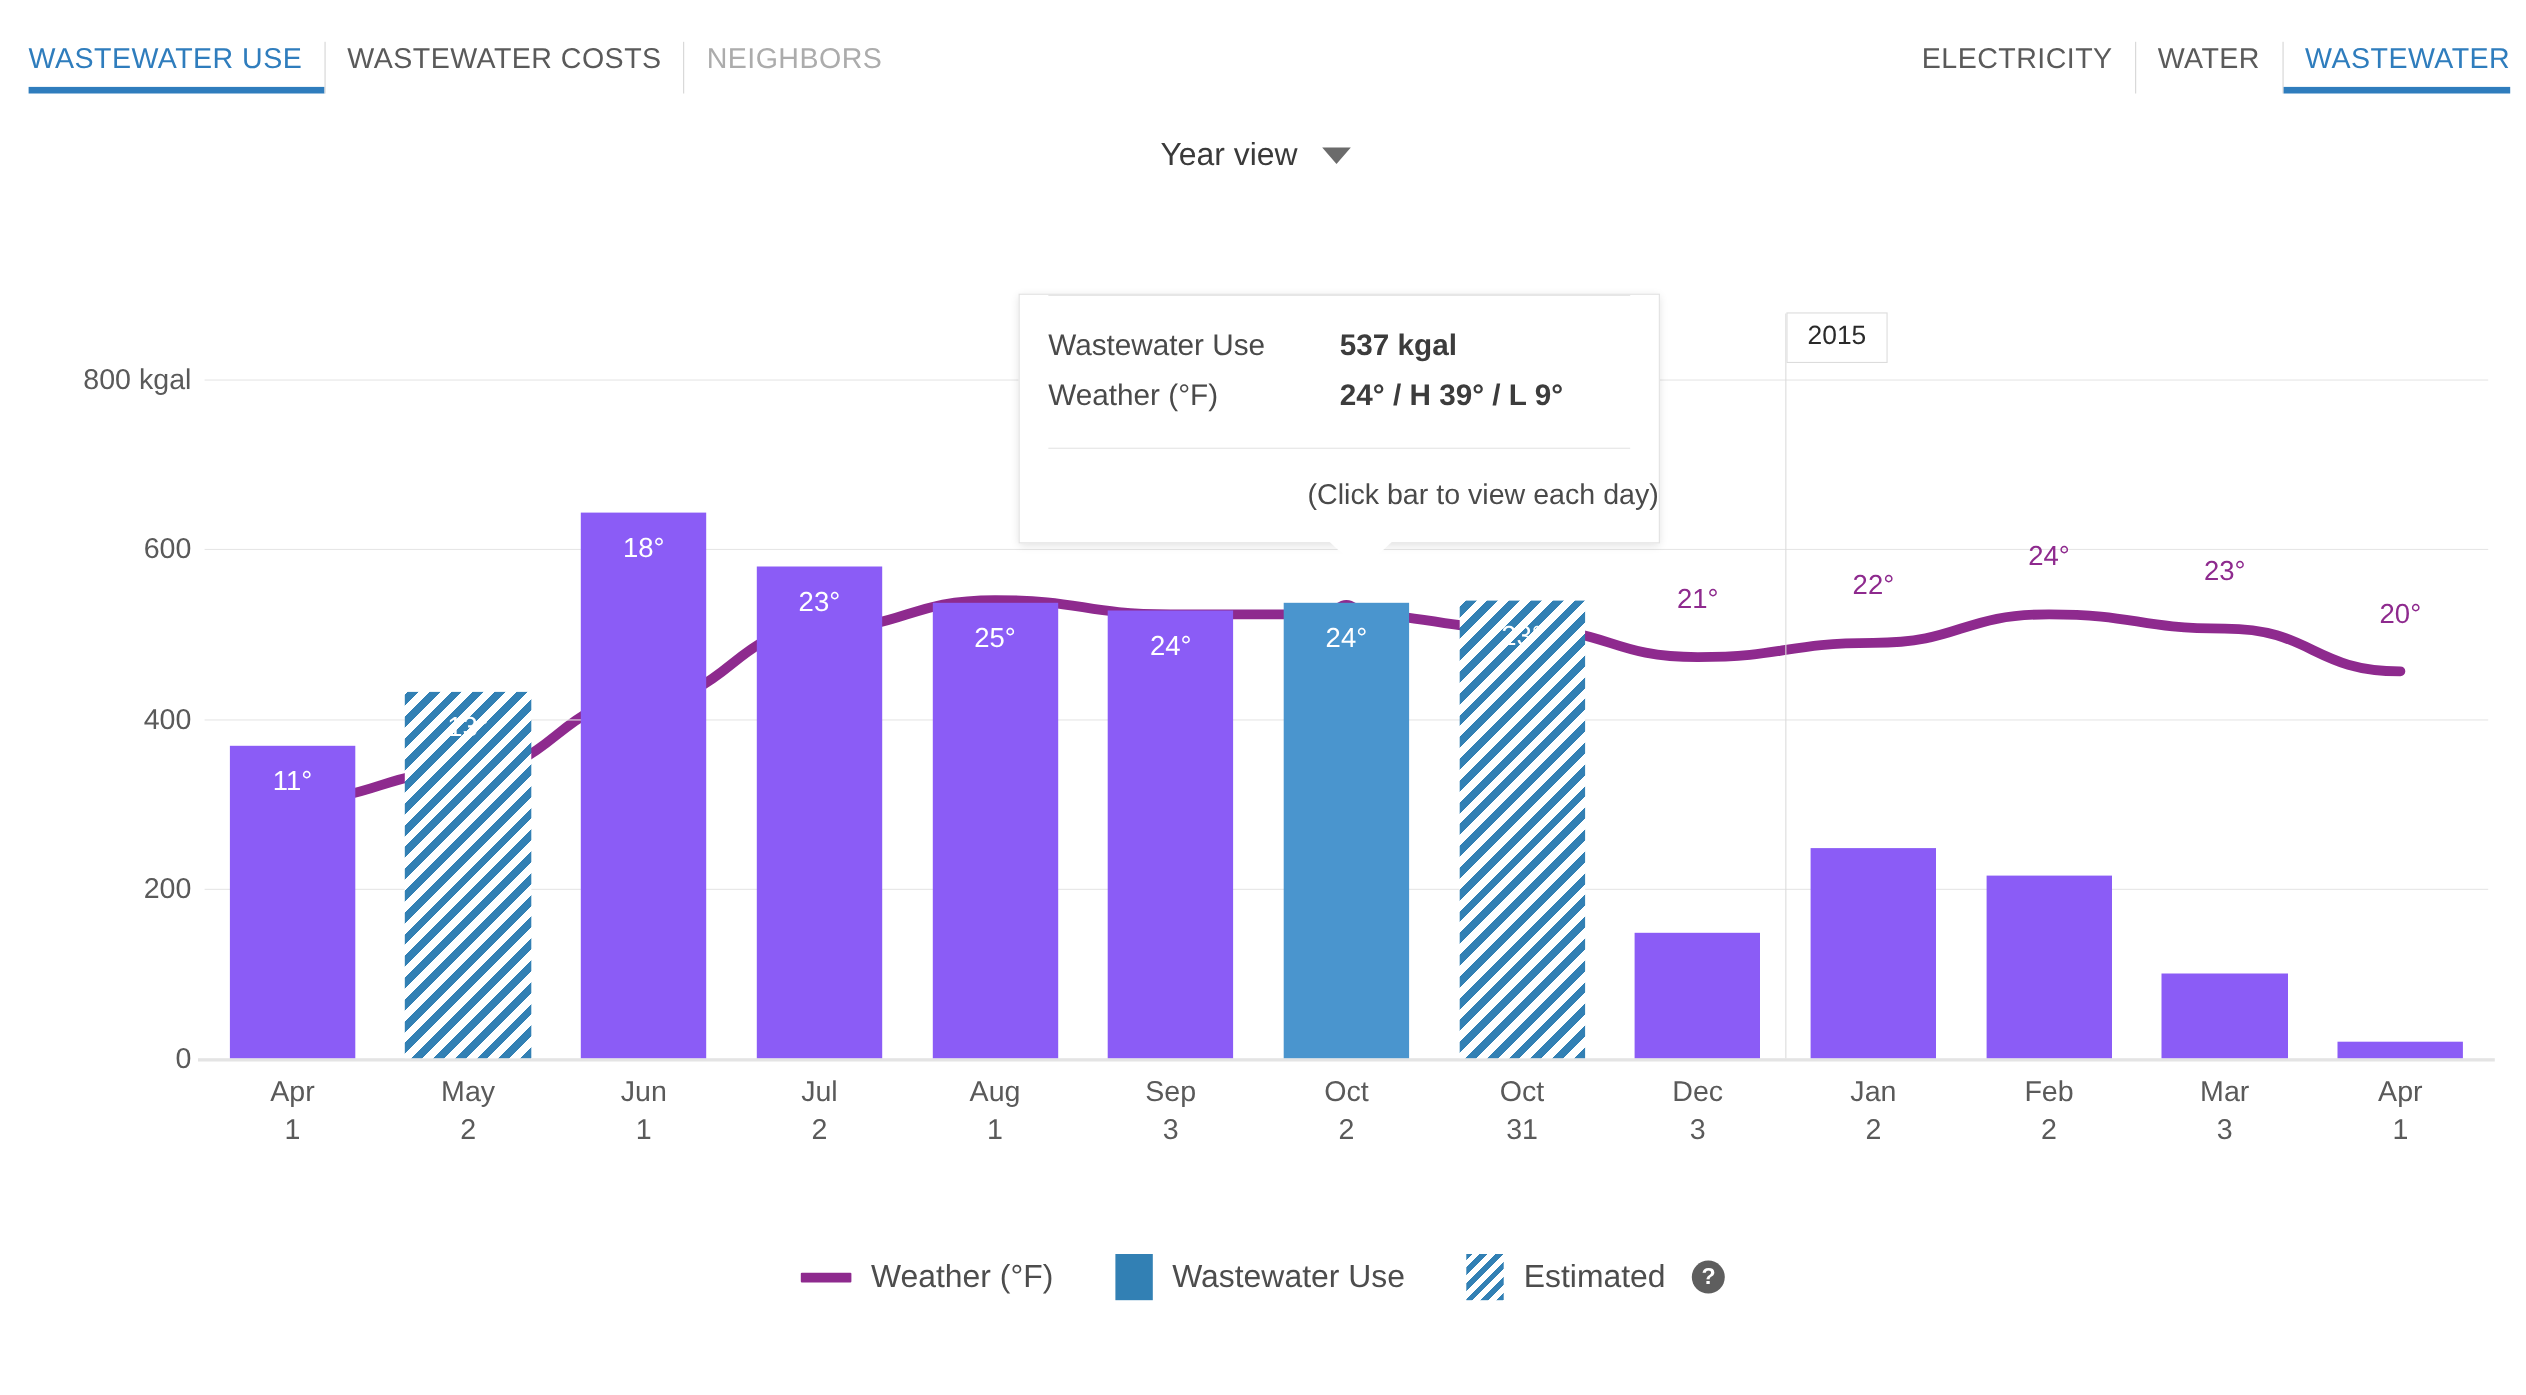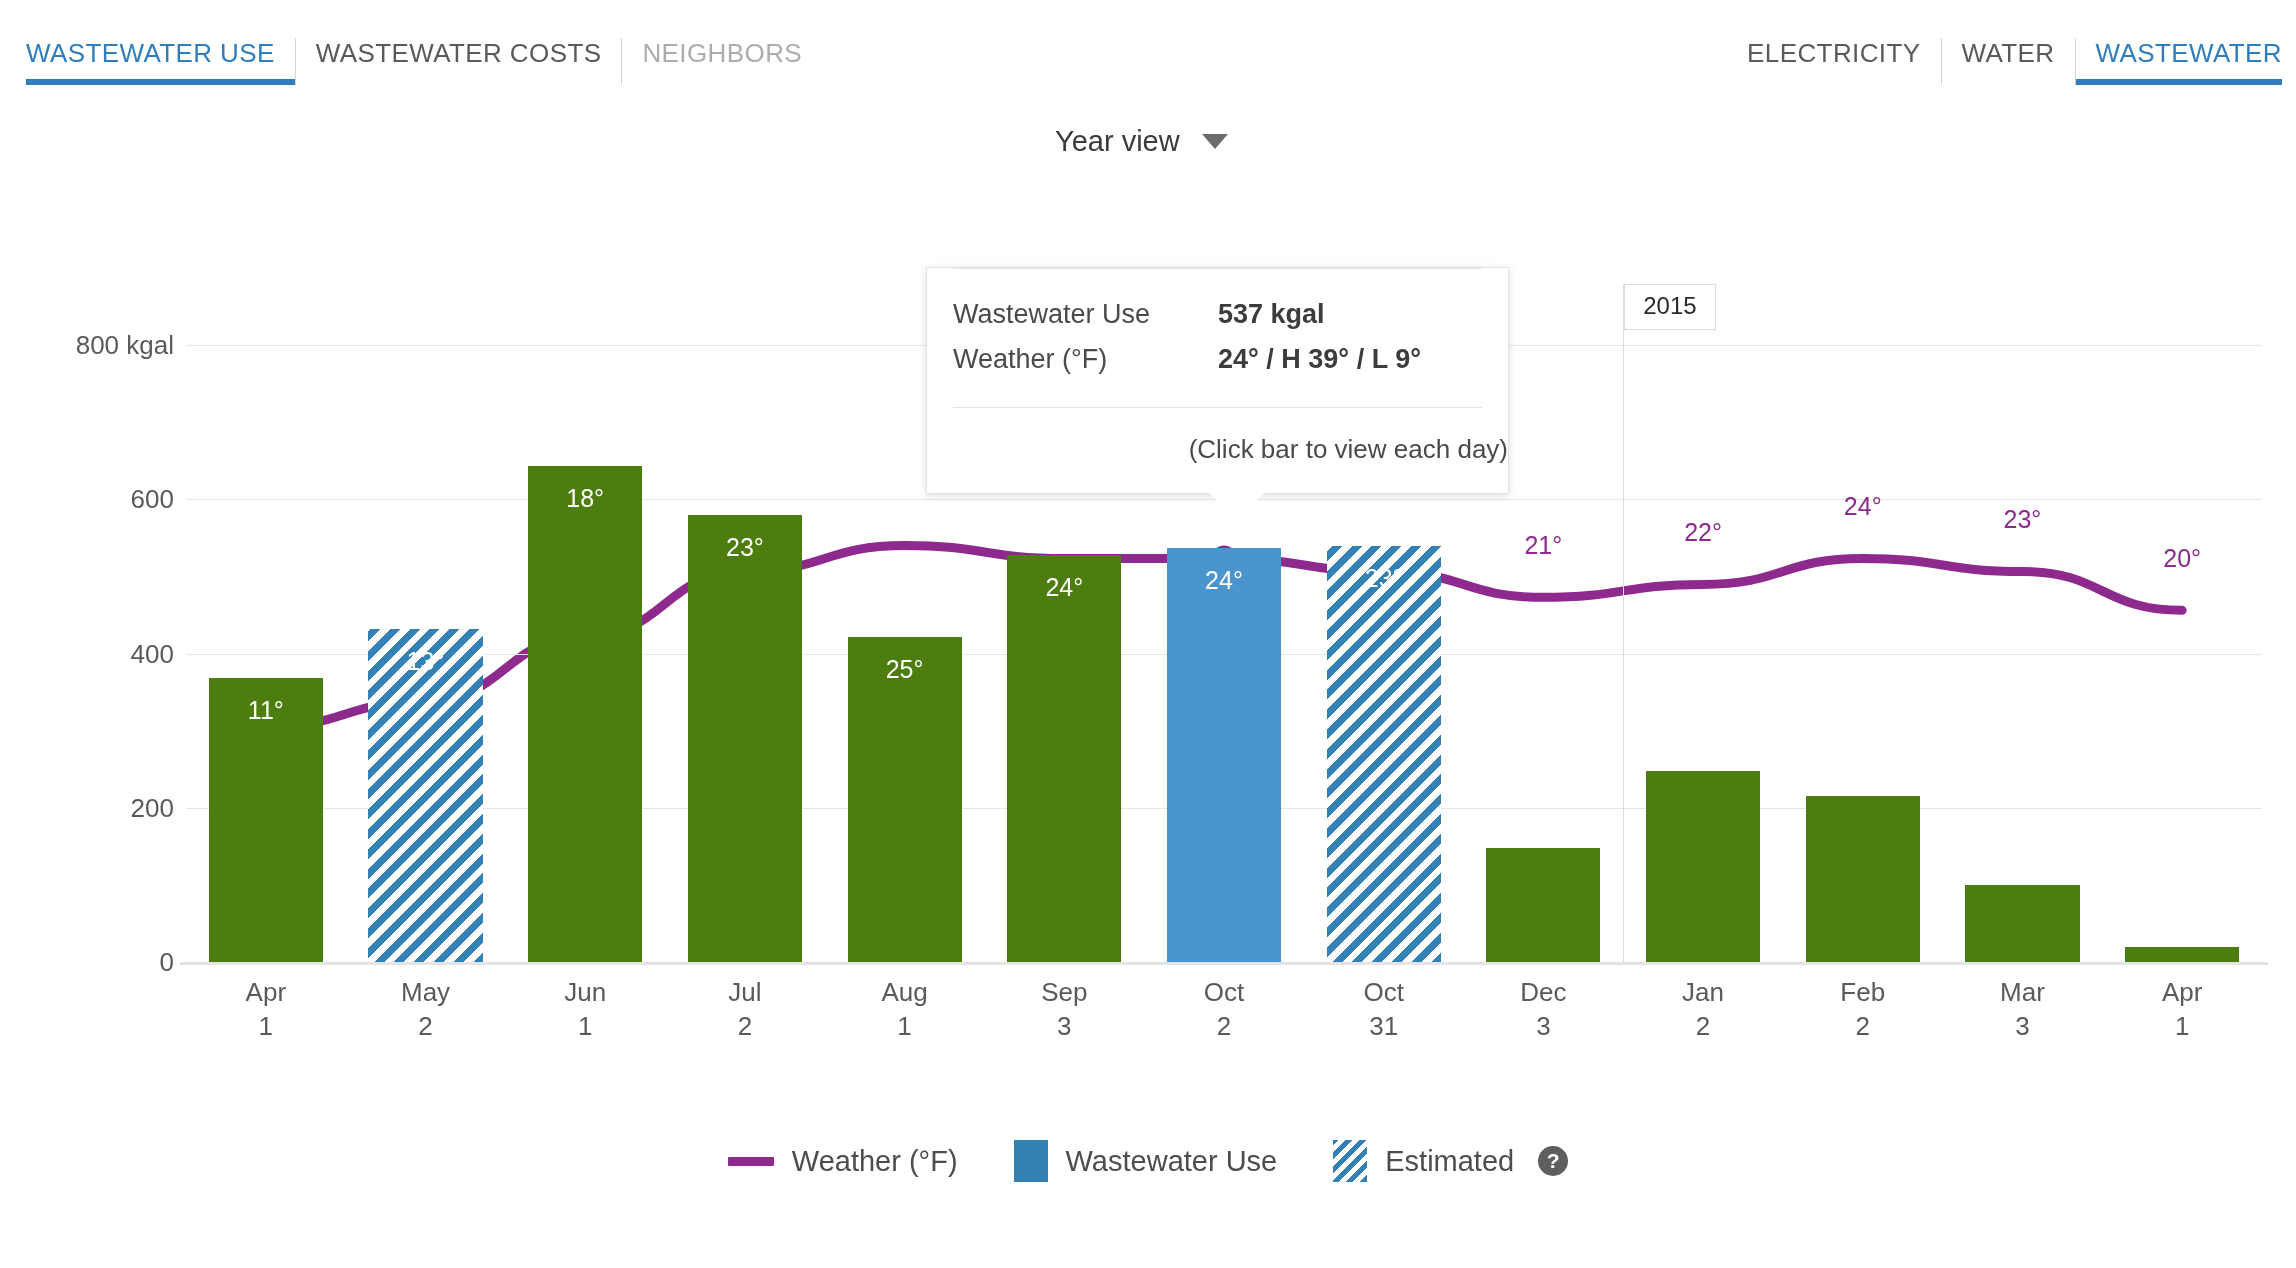--- a/index.html
+++ b/index.html
@@ -115,21 +115,21 @@
     font-size: 24px;
     color: #2a2a2a;
     padding: 7px 18px 9px 18px;
     white-space: nowrap;
   }
 
   
   .bar {
     position: absolute;
     bottom: 0;
-    background: #4d7c0f;
+    background: #8b5cf6;
   }
   .bar.highlight { background: #4a95ce; }
   .bar.estimated {
     background:
       repeating-linear-gradient(
         -45deg,
         #3280b4 0px, #3280b4 7px,
         #ffffff 7px, #ffffff 14px
       );
   }
@@ -313,21 +313,21 @@
       </div>
       <div class="bar estimated" style="left: 182.448px; width: 114.18px; height: 333.18px;">
         <div class="bar-temp">13°</div>
       </div>
       <div class="bar" style="left: 342.141px; width: 114.18px; height: 495.914px;">
         <div class="bar-temp">18°</div>
       </div>
       <div class="bar" style="left: 501.833px; width: 114.18px; height: 447.325px;">
         <div class="bar-temp">23°</div>
       </div>
-      <div class="bar" style="left: 661.525px; width: 114.18px; height: 325px;">
+      <div class="bar" style="left: 661.525px; width: 114.18px; height: 414px;">
         <div class="bar-temp">25°</div>
       </div>
       <div class="bar" style="left: 821.218px; width: 114.18px; height: 407.22px;">
         <div class="bar-temp">24°</div>
       </div>
       <div class="bar highlight" style="left: 980.91px; width: 114.18px; height: 414.161px;">
         <div class="bar-temp">24°</div>
       </div>
       <div class="bar estimated" style="left: 1140.6px; width: 114.18px; height: 416.475px;">
         <div class="bar-temp">23°</div>

